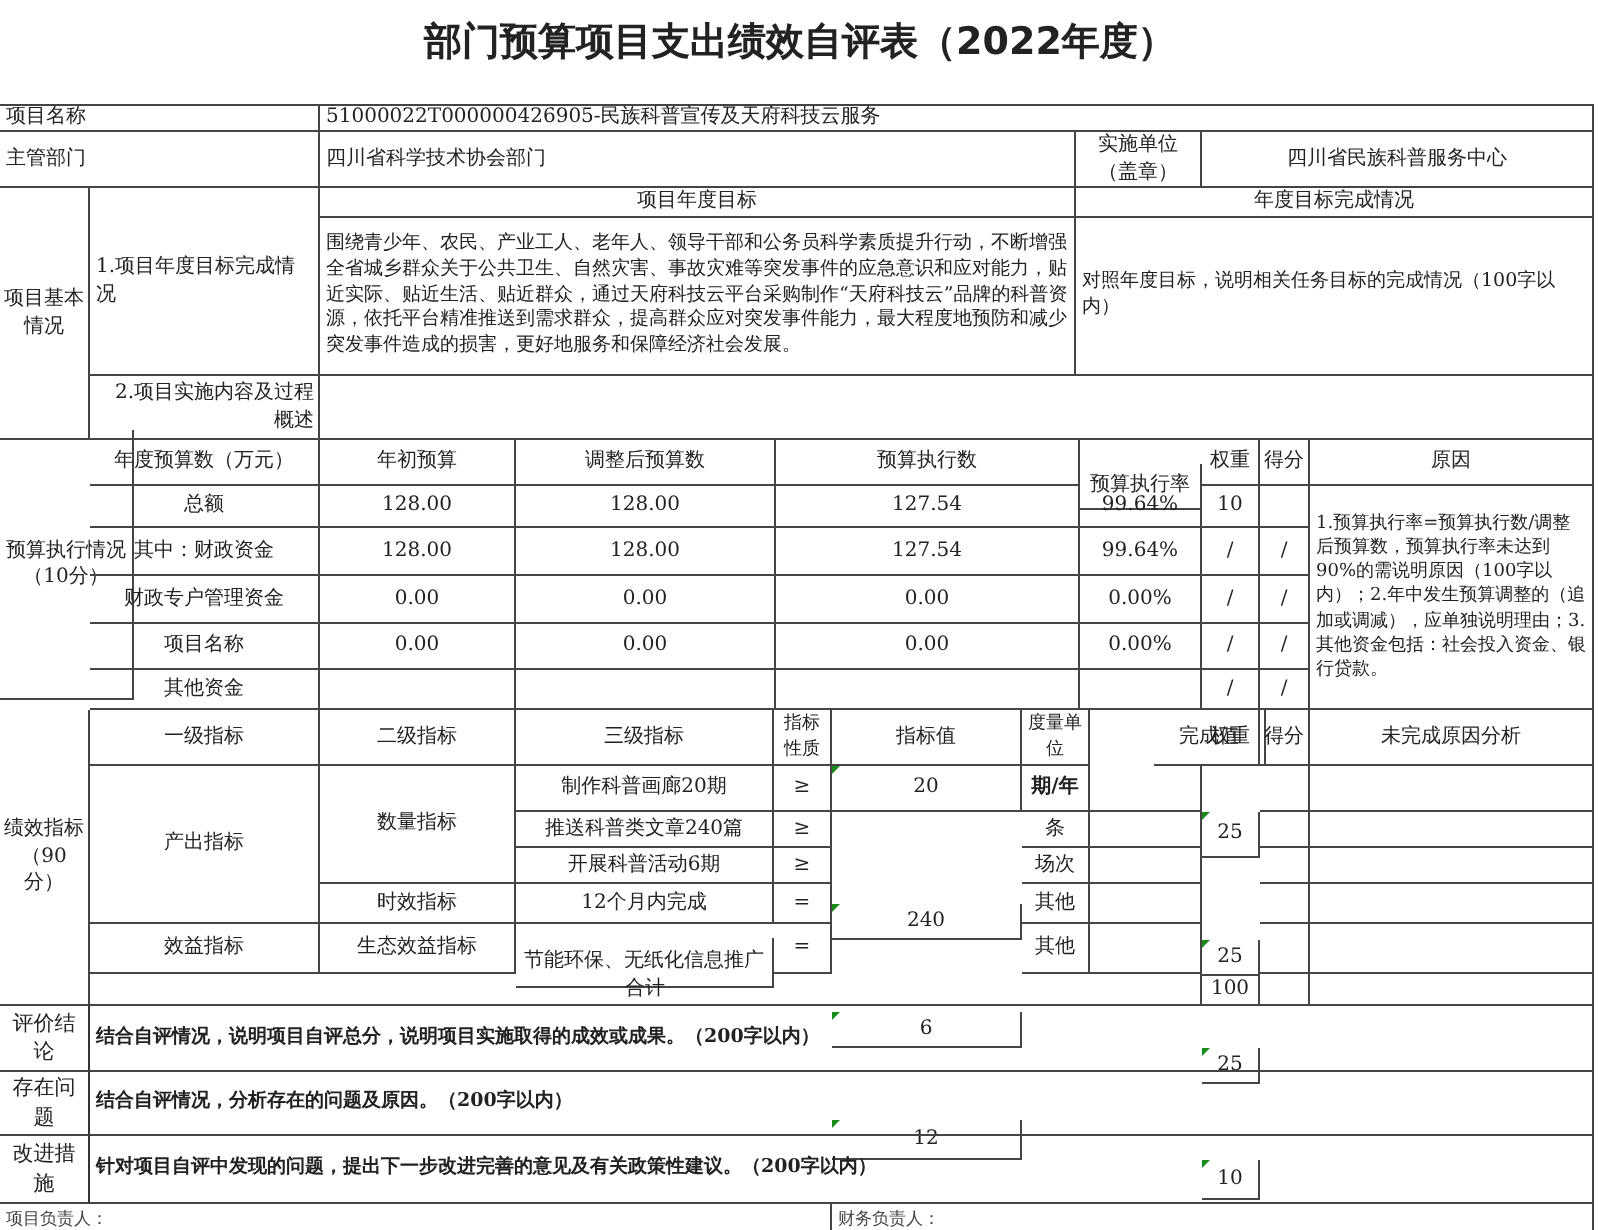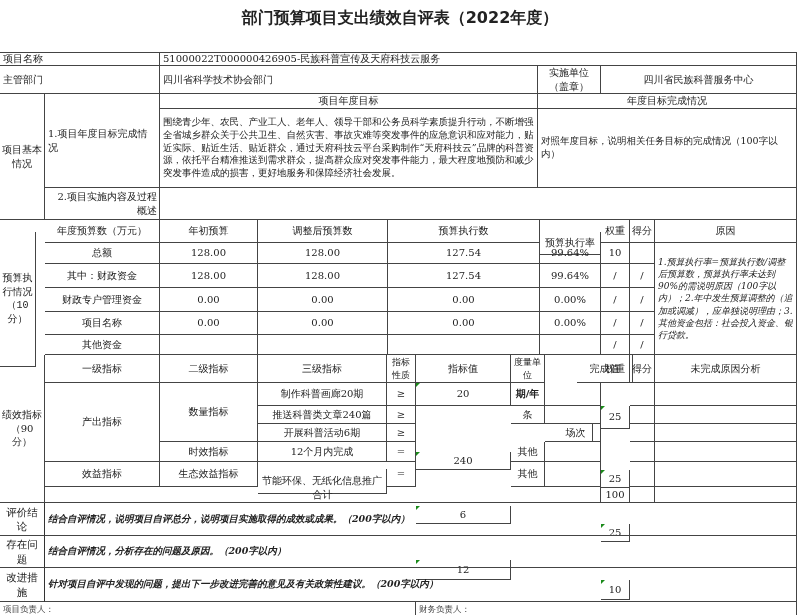--- a/index.html
+++ b/index.html
@@ -1,21 +1,21 @@
 <!DOCTYPE html>
 <html><head>
 <meta charset="utf-8">
 <style>
   html,body{margin:0;padding:0;background:#fff;}
   body{width:800px;height:615px;position:relative;overflow:hidden;font-family:"DejaVu Serif","Liberation Serif",serif;color:#222;}
   .abs{position:absolute;box-sizing:border-box;}
-  .title{left:0;top:8px;width:800px;text-align:center;font-family:"DejaVu Sans","Liberation Sans",sans-serif;font-weight:bold;font-size:16px;}
+  .title{left:0;top:8px;width:800px;text-align:center;font-family:"DejaVu Sans","Liberation Sans",sans-serif;font-weight:bold;font-size:19px;}
   .c{position:absolute;box-sizing:border-box;border-right:1px solid #444;border-bottom:1px solid #444;font-size:10px;display:flex;align-items:center;justify-content:center;text-align:center;line-height:1.35;padding:0 2px;overflow:hidden;}
   .l{justify-content:flex-start;text-align:left;padding-left:3px;}
-  .it{font-style:italic;font-weight:bold;font-size:9.5px;}
+  .it{font-weight:bold;font-size:9.5px;}
   .small{font-size:9px;}
   .tri{position:relative;}
   .tri::before{content:"";position:absolute;left:0;top:0;border-top:4px solid #1a8a1a;border-right:4px solid transparent;}
 </style>
 </head>
 <body>
 
 <div class="abs title">部门预算项目支出绩效自评表（2022年度）</div>
 
 <div class="abs" style="left:0;top:52px;width:797px;height:1px;background:#444;"></div>
@@ -30,21 +30,21 @@
 
 <div class="c" style="left:0;top:94px;width:45px;height:126px;">项目基本情况</div>
 <div class="c l" style="left:45px;top:94px;width:115px;height:94px;">1.项目年度目标完成情况</div>
 <div class="c" style="left:160px;top:94px;width:378px;height:15px;">项目年度目标</div>
 <div class="c" style="left:538px;top:94px;width:259px;height:15px;">年度目标完成情况</div>
 <div class="c l" style="left:160px;top:109px;width:378px;height:79px;font-size:9.5px;">围绕青少年、农民、产业工人、老年人、领导干部和公务员科学素质提升行动，不断增强全省城乡群众关于公共卫生、自然灾害、事故灾难等突发事件的应急意识和应对能力，贴近实际、贴近生活、贴近群众，通过天府科技云平台采购制作“天府科技云”品牌的科普资源，依托平台精准推送到需求群众，提高群众应对突发事件能力，最大程度地预防和减少突发事件造成的损害，更好地服务和保障经济社会发展。</div>
 <div class="c l" style="left:538px;top:109px;width:259px;height:79px;font-size:9.5px;">对照年度目标，说明相关任务目标的完成情况（100字以内）</div>
 <div class="c l" style="left:45px;top:188px;width:115px;height:32px;text-align:right;">2.项目实施内容及过程概述</div>
 <div class="c l" style="left:160px;top:188px;width:637px;height:32px;"></div>
 
-<div class="c" style="left:0;top:232px;width:36px;height:135px;font-family:Liberation Mono, monospace;">预算执行情况（10分）</div>
+<div class="c" style="left:0;top:215px;width:67px;height:135px;">预算执行情况（10分）</div>
 <div class="c" style="left:45px;top:220px;width:115px;height:23px;">年度预算数（万元）</div>
 <div class="c" style="left:160px;top:220px;width:98px;height:23px;">年初预算</div>
 <div class="c" style="left:258px;top:220px;width:130px;height:23px;">调整后预算数</div>
 <div class="c" style="left:388px;top:220px;width:152px;height:23px;">预算执行数</div>
 <div class="c" style="left:540px;top:220px;width:61px;height:23px;margin-top:12px;">预算执行率</div>
 <div class="c" style="left:601px;top:220px;width:29px;height:23px;">权重</div>
 <div class="c" style="left:630px;top:220px;width:25px;height:23px;">得分</div>
 <div class="c" style="left:655px;top:220px;width:142px;height:23px;">原因</div>
 
 <div class="c" style="left:45px;top:243px;width:115px;height:21px;">总额</div>
@@ -122,21 +122,21 @@
 <div class="c tri" style="left:416px;top:406px;width:95px;height:18px;">240</div>
 <div class="c" style="left:511px;top:406px;width:34px;height:18px;">条</div>
 <div class="c" style="left:545px;top:406px;width:56px;height:18px;"></div>
 <div class="c tri" style="left:601px;top:406px;width:29px;height:18px;">25</div>
 <div class="c" style="left:630px;top:406px;width:25px;height:18px;"></div>
 <div class="c" style="left:655px;top:406px;width:142px;height:18px;"></div>
 
 <div class="c" style="left:258px;top:424px;width:129px;height:18px;">开展科普活动6期</div>
 <div class="c" style="left:387px;top:424px;width:29px;height:18px;">≥</div>
 <div class="c tri" style="left:416px;top:424px;width:95px;height:18px;">6</div>
-<div class="c" style="left:511px;top:424px;width:34px;height:18px;margin-left:48px;">场次</div>
+<div class="c" style="left:511px;top:424px;width:34px;height:18px;">场次</div>
 <div class="c" style="left:545px;top:424px;width:56px;height:18px;"></div>
 <div class="c tri" style="left:601px;top:424px;width:29px;height:18px;">25</div>
 <div class="c" style="left:630px;top:424px;width:25px;height:18px;"></div>
 <div class="c" style="left:655px;top:424px;width:142px;height:18px;"></div>
 
 <div class="c" style="left:258px;top:442px;width:129px;height:20px;">12个月内完成</div>
 <div class="c" style="left:387px;top:442px;width:29px;height:20px;">=</div>
 <div class="c tri" style="left:416px;top:442px;width:95px;height:20px;">12</div>
 <div class="c" style="left:511px;top:442px;width:34px;height:20px;">其他</div>
 <div class="c" style="left:545px;top:442px;width:56px;height:20px;"></div>

